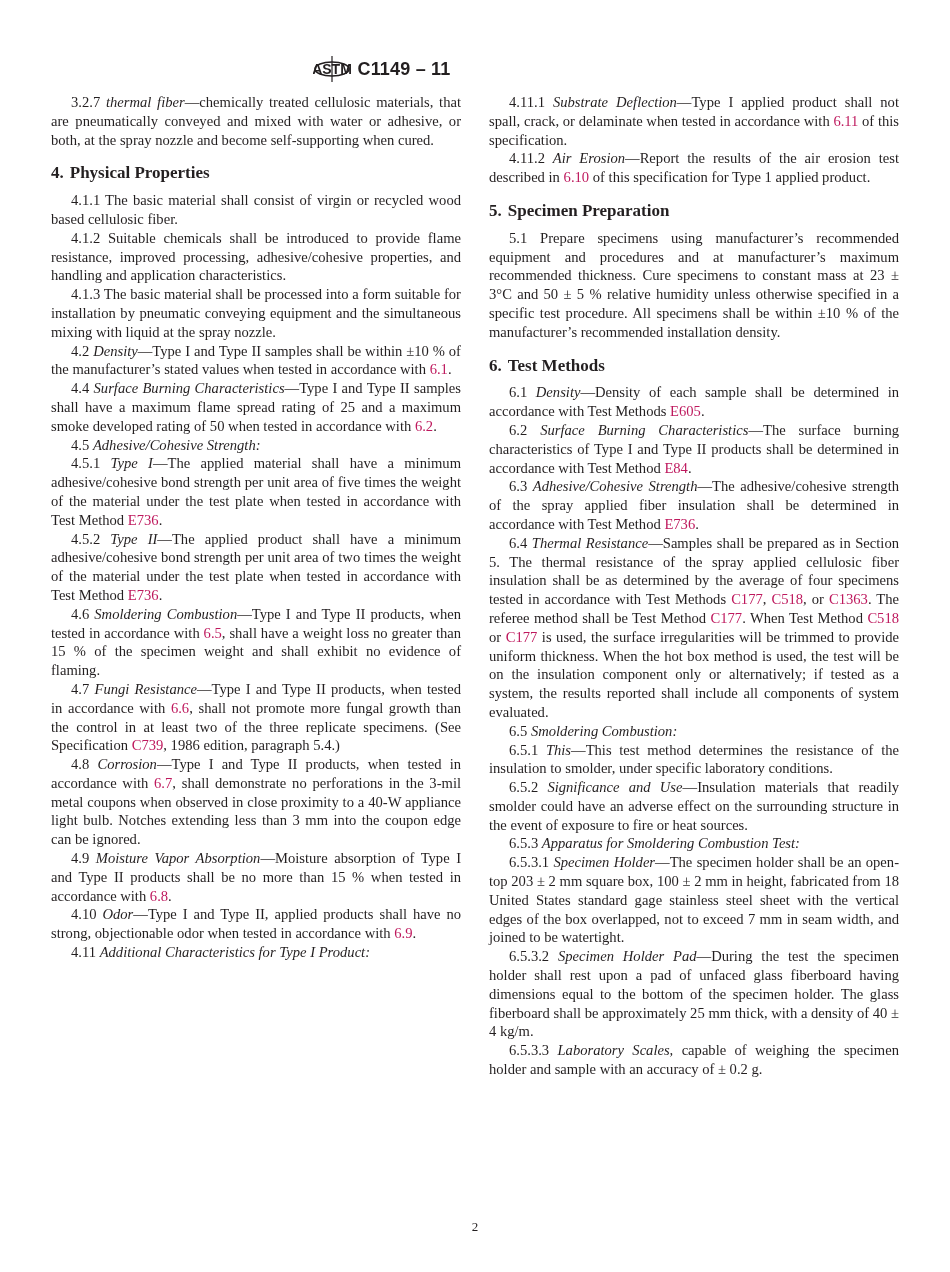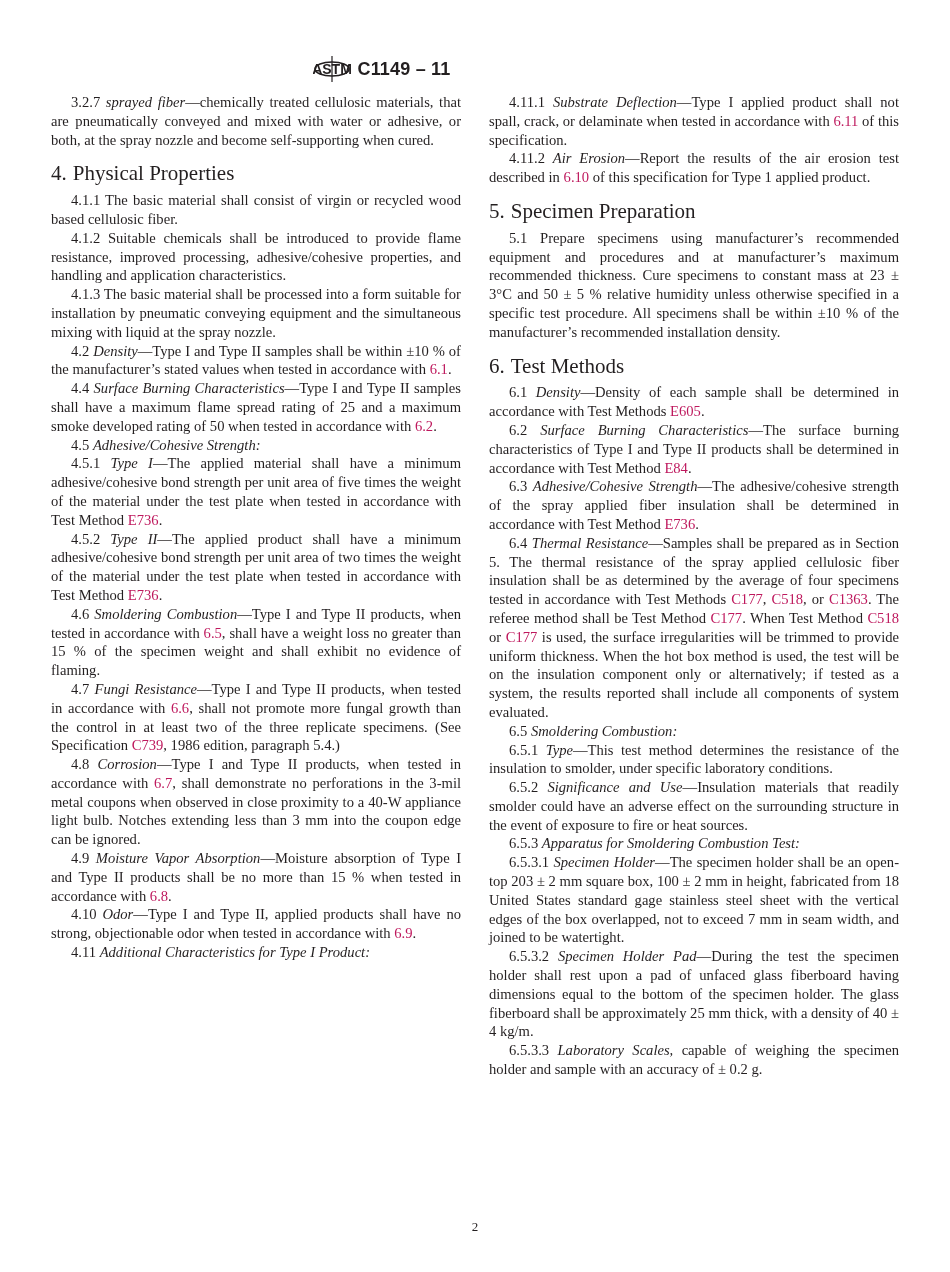--- a/index.html
+++ b/index.html
@@ -19,21 +19,21 @@
   }
   .col {
     position: absolute; top: 93px; width: 410px;
     font-size: 14.6px; line-height: 18.8px; text-align: justify;
   }
   .col.left { left: 51px; }
   .col.right { left: 489px; }
   p { margin: 0; text-indent: 20px; }
   p.gap { margin-top: 0; }
   h2 {
-    margin: 15px 0 8px 0; font-size: 21px; font-weight: normal; text-indent: 0;
+    margin: 15px 0 8px 0; font-size: 17px; font-weight: bold; text-indent: 0;
   }
   h2 .num { margin-right: 6px; }
   em { font-style: italic; }
   a.ref { color: #be185d; text-decoration: none; }
   .footer {
     position: absolute; top: 1219px; left: 0; width: 950px; text-align: center;
     font-size: 13px; color: #231f20;
   }
 </style>
 </head>
@@ -44,21 +44,21 @@
     <svg width="38" height="30" viewBox="0 0 38 30">
       <ellipse cx="19" cy="15" rx="17" ry="7" fill="none" stroke="#231f20" stroke-width="1.6"></ellipse>
       <text x="19" y="20" text-anchor="middle" font-family="Liberation Sans, sans-serif" font-weight="bold" font-size="14" fill="#231f20">ASTM</text>
       <line x1="19" y1="2" x2="19" y2="28" stroke="#231f20" stroke-width="1.2"></line>
     </svg>
   </span>
   <span class="doc-id">C1149 – 11</span>
 </div>
 
 <div class="col left">
-  <p><span>3.2.7</span> <em>sprayed fiber</em><span>—</span><span>chemically treated cellulosic materials, that are pneumatically conveyed and mixed with water or adhesive, or both, at the spray nozzle and become self-supporting when cured.</span></p>
+  <p><span>3.2.7</span> <em>thermal fiber</em><span>—</span><span>chemically treated cellulosic materials, that are pneumatically conveyed and mixed with water or adhesive, or both, at the spray nozzle and become self-supporting when cured.</span></p>
 
   <h2><span class="num">4.</span><span>Physical Properties</span></h2>
 
   <p><span>4.1.1</span> <span>The basic material shall consist of virgin or recycled wood based cellulosic fiber.</span></p>
   <p><span>4.1.2</span> <span>Suitable chemicals shall be introduced to provide flame resistance, improved processing, adhesive/cohesive properties, and handling and application characteristics.</span></p>
   <p><span>4.1.3</span> <span>The basic material shall be processed into a form suitable for installation by pneumatic conveying equipment and the simultaneous mixing with liquid at the spray nozzle.</span></p>
 
   <p class="gap"><span>4.2</span> <em>Density</em><span>—</span><span>Type I and Type II samples shall be within ±10 % of the manufacturer’s stated values when tested in accordance with </span><a class="ref">6.1</a><span>.</span></p>
 
 
@@ -91,21 +91,21 @@
   <h2><span class="num">6.</span><span>Test Methods</span></h2>
   <p><span>6.1</span> <em>Density</em><span>—</span><span>Density of each sample shall be determined in accordance with Test Methods </span><a class="ref">E605</a><span>.</span></p>
 
   <p class="gap"><span>6.2</span> <em>Surface Burning Characteristics</em><span>—</span><span>The surface burning characteristics of Type I and Type II products shall be determined in accordance with Test Method </span><a class="ref">E84</a><span>.</span></p>
 
   <p class="gap"><span>6.3</span> <em>Adhesive/Cohesive Strength</em><span>—</span><span>The adhesive/cohesive strength of the spray applied fiber insulation shall be determined in accordance with Test Method </span><a class="ref">E736</a><span>.</span></p>
 
   <p class="gap"><span>6.4</span> <em>Thermal Resistance</em><span>—</span><span>Samples shall be prepared as in Section 5. The thermal resistance of the spray applied cellulosic fiber insulation shall be as determined by the average of four specimens tested in accordance with Test Methods </span><a class="ref">C177</a><span>, </span><a class="ref">C518</a><span>, or </span><a class="ref">C1363</a><span>. The referee method shall be Test Method </span><a class="ref">C177</a><span>. When Test Method </span><a class="ref">C518</a><span> or </span><a class="ref">C177</a><span> is used, the surface irregularities will be trimmed to provide uniform thickness. When the hot box method is used, the test will be on the insulation component only or alternatively; if tested as a system, the results reported shall include all components of system evaluated.</span></p>
 
   <p class="gap"><span>6.5</span> <em>Smoldering Combustion:</em></p>
-  <p><span>6.5.1</span> <em>Type</em><span>—</span><span>This test method determines the resistance of the insulation to smolder, under specific laboratory conditions.</span></p>
+  <p><span>6.5.1</span> <em>This</em><span>—</span><span>This test method determines the resistance of the insulation to smolder, under specific laboratory conditions.</span></p>
   <p><span>6.5.2</span> <em>Significance and Use</em><span>—</span><span>Insulation materials that readily smolder could have an adverse effect on the surrounding structure in the event of exposure to fire or heat sources.</span></p>
   <p><span>6.5.3</span> <em>Apparatus for Smoldering Combustion Test:</em></p>
   <p><span>6.5.3.1</span> <em>Specimen Holder</em><span>—</span><span>The specimen holder shall be an open-top 203 ± 2 mm square box, 100 ± 2 mm in height, fabricated from 18 United States standard gage stainless steel sheet with the vertical edges of the box overlapped, not to exceed 7 mm in seam width, and joined to be watertight.</span></p>
   <p><span>6.5.3.2</span> <em>Specimen Holder Pad</em><span>—</span><span>During the test the specimen holder shall rest upon a pad of unfaced glass fiberboard having dimensions equal to the bottom of the specimen holder. The glass fiberboard shall be approximately 25 mm thick, with a density of 40 ± 4 kg/m.</span></p>
   <p><span>6.5.3.3</span> <em>Laboratory Scales,</em><span> capable of weighing the specimen holder and sample with an accuracy of ± 0.2 g.</span></p>
 </div>
 
 <div class="footer">2</div>
 
 </body></html>

